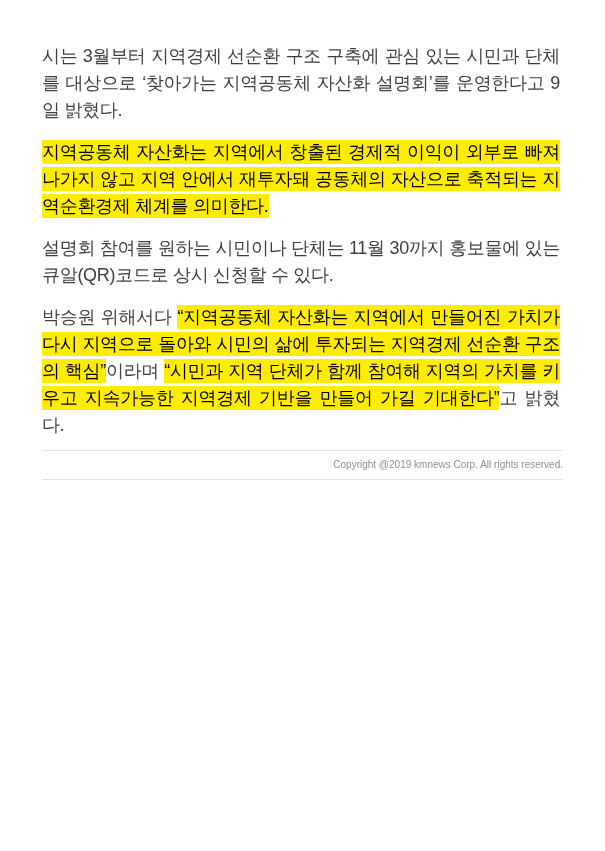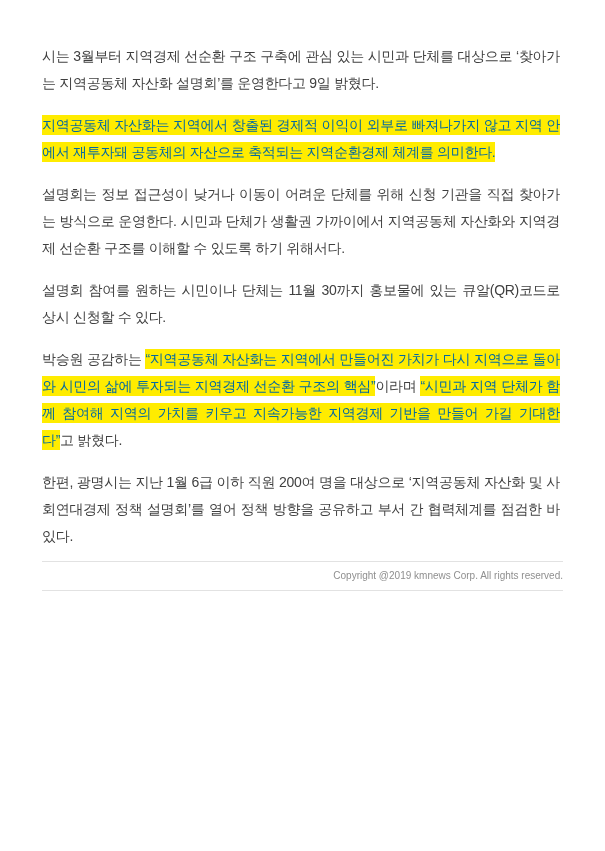--- a/index.html
+++ b/index.html
@@ -15,33 +15,33 @@
   }
   .page {
     box-sizing: border-box;
     width: 605px;
     height: 851px;
     padding: 43px 42px 0 42px;
     background: #ffffff;
   }
   .article p.para {
     margin: 0 3px 15px 0;
-    font-size: 14px;
+    font-size: 18px;
     line-height: 27px;
     color: #3f3f3f;
     text-align: justify;
     word-break: break-all;
     letter-spacing: -0.3px;
   }
   .article p.para:last-child {
     margin-bottom: 0;
   }
   .article span.hl {
     background: #ffec00;
-    color: #0369a1;
+    color: #000000;
     padding: 2px 0;
   }
   .footer {
     margin-top: 11px;
   }
   .footer-line {
     border: none;
     border-top: 1px solid #e2e2e2;
     height: 0;
     margin: 0;
@@ -55,23 +55,21 @@
     letter-spacing: 0;
   }
 </style>
 </head>
 <body>
 
 <div class="page">
   <div class="article" id="article">
       <p class="para"><span class="plain">시는 3월부터 지역경제 선순환 구조 구축에 관심 있는 시민과 단체를 대상으로 ‘찾아가는 지역공동체 자산화 설명회’를 운영한다고 9일 밝혔다.</span></p>
       <p class="para"><span class="hl">지역공동체 자산화는 지역에서 창출된 경제적 이익이 외부로 빠져나가지 않고 지역 안에서 재투자돼 공동체의 자산으로 축적되는 지역순환경제 체계를 의미한다.</span></p>
-      <p class="para"><span class="plain">설명회는 정보 접근성이 낮거나 이동이 어려운 단체를 위해 신청 기관을 직접 찾아가는 방식으로 운영한다. 시민과 단체가 생활권 가까이에서 지역공동체 자산화와 지역경제 선순환 구조를 이해할 수 있도록 하기 위해서다.</span></p>
       <p class="para"><span class="plain">설명회 참여를 원하는 시민이나 단체는 11월 30까지 홍보물에 있는 큐알(QR)코드로 상시 신청할 수 있다.</span></p>
-      <p class="para"><span class="plain">박승원 공감하는 </span><span class="hl">“지역공동체 자산화는 지역에서 만들어진 가치가 다시 지역으로 돌아와 시민의 삶에 투자되는 지역경제 선순환 구조의 핵심”</span><span class="plain">이라며 </span><span class="hl">“시민과 지역 단체가 함께 참여해 지역의 가치를 키우고 지속가능한 지역경제 기반을 만들어 가길 기대한다”</span><span class="plain">고 밝혔다.</span></p>
-      <p class="para"><span class="plain">한편, 광명시는 지난 1월 6급 이하 직원 200여 명을 대상으로 ‘지역공동체 자산화 및 사회연대경제 정책 설명회’를 열어 정책 방향을 공유하고 부서 간 협력체계를 점검한 바 있다.</span></p>
+      <p class="para"><span class="plain">박승원 위해서다 </span><span class="hl">“지역공동체 자산화는 지역에서 만들어진 가치가 다시 지역으로 돌아와 시민의 삶에 투자되는 지역경제 선순환 구조의 핵심”</span><span class="plain">이라며 </span><span class="hl">“시민과 지역 단체가 함께 참여해 지역의 가치를 키우고 지속가능한 지역경제 기반을 만들어 가길 기대한다”</span><span class="plain">고 밝혔다.</span></p>
     </div>
   <div class="footer">
     <hr class="footer-line">
     <div class="footer-text">Copyright @2019 kmnews Corp. All rights reserved.</div>
     <hr class="footer-line">
   </div>
 </div>
 
 </body></html>

